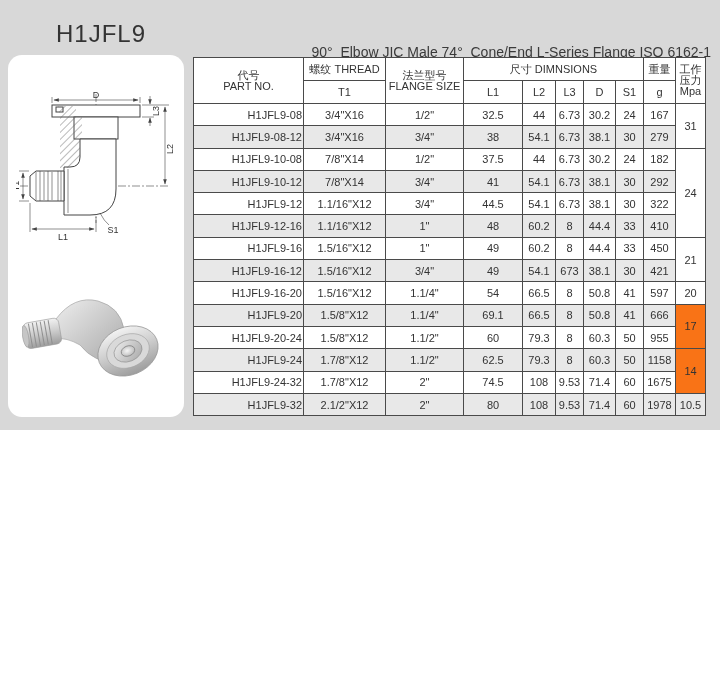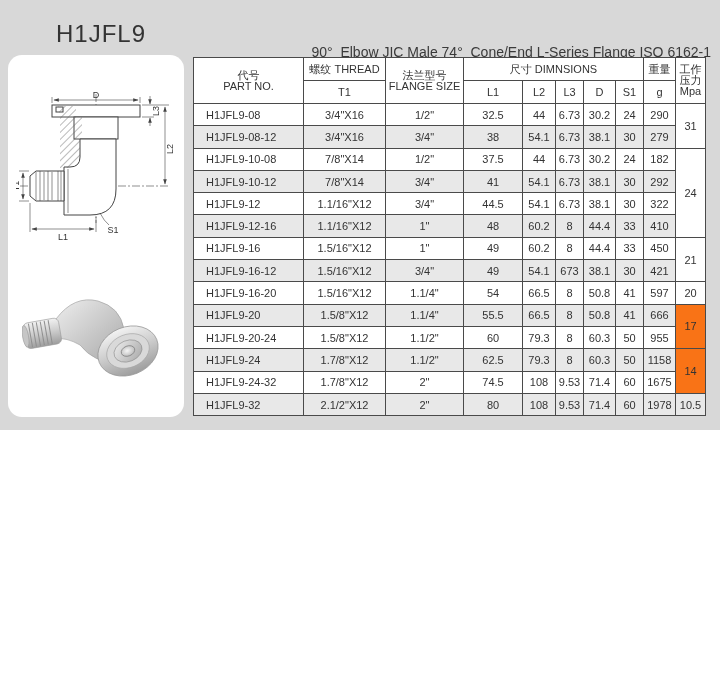--- a/index.html
+++ b/index.html
@@ -14,21 +14,21 @@
   .photo { position:absolute; left:14px; top:224px; }
 
   table.spec { position:absolute; left:193px; top:57px; border-collapse:collapse; table-layout:fixed; background:#fff; }
   table.spec th, table.spec td {
     border:1px solid #4a4a4a; font-weight:normal; font-size:11px; color:#333;
     text-align:center; vertical-align:middle; padding:0 1px; overflow:hidden; white-space:nowrap;
   }
   table.spec thead th { height:23px; line-height:12px; background:#fff;border-radius:12px; }
   table.spec tbody td { height:22.3px; background:#fff; }
   table.spec tbody tr.stripe td { background:#e8e8e8; }
-  table.spec tbody td.part { text-align:left; padding-left:12px; }
+  table.spec tbody td.part { text-align:right; padding-left:12px; }
   table.spec tbody td.pressure { background:#fff; }
   table.spec tbody tr.stripe td.pressure { background:#f97316; }
   table.spec tbody tr.stripe td.pressure.stripe-p { background:#e8e8e8; }
   .th2 div { line-height:11px; }
 </style>
 </head>
 <body>
 
 <div class="page">
   <div class="band"></div>
@@ -202,21 +202,21 @@
     <tbody>
         <tr>
           <td class="part">H1JFL9-08</td>
           <td>3/4"X16</td>
           <td>1/2"</td>
           <td>32.5</td>
           <td>44</td>
           <td>6.73</td>
           <td>30.2</td>
           <td>24</td>
-          <td>290</td>
+          <td>167</td>
           <td rowspan="2" class="pressure">31</td>
         </tr>
         <tr class="stripe">
           <td class="part">H1JFL9-08-12</td>
           <td>3/4"X16</td>
           <td>3/4"</td>
           <td>38</td>
           <td>54.1</td>
           <td>6.73</td>
           <td>38.1</td>
@@ -300,21 +300,21 @@
           <td>8</td>
           <td>50.8</td>
           <td>41</td>
           <td>597</td>
           <td rowspan="1" class="pressure">20</td>
         </tr>
         <tr class="stripe">
           <td class="part">H1JFL9-20</td>
           <td>1.5/8"X12</td>
           <td>1.1/4"</td>
-          <td>55.5</td>
+          <td>69.1</td>
           <td>66.5</td>
           <td>8</td>
           <td>50.8</td>
           <td>41</td>
           <td>666</td>
           <td rowspan="2" class="pressure">17</td>
         </tr>
         <tr>
           <td class="part">H1JFL9-20-24</td>
           <td>1.5/8"X12</td>

